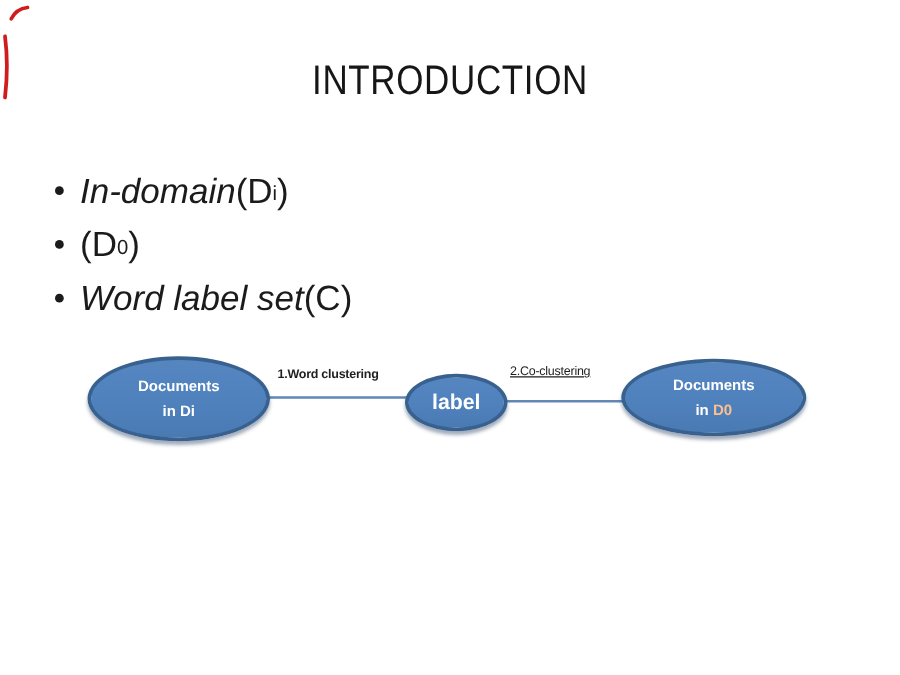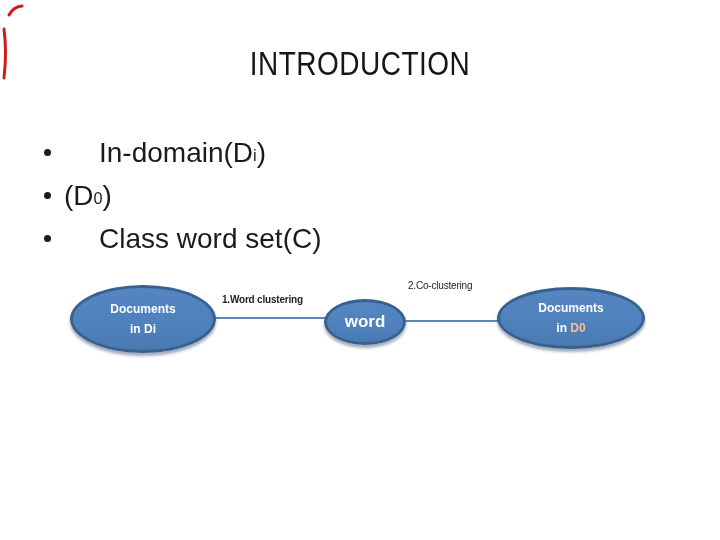--- a/index.html
+++ b/index.html
@@ -17,21 +17,21 @@
   .bullets{
     position:absolute;left:44px;top:131px;margin:0;padding:0;list-style:none;
   }
   .bullets li{
     display:flex;align-items:center;height:43px;color:#1b1b1b;font-size:28px;
   }
   .dot{
     width:7px;height:7px;border-radius:50%;background:#1b1b1b;
     margin-right:13px;flex-shrink:0;
   }
-  .lead{margin-left:35px;}
+  .lead{font-style:italic;}
   .paren{font-style:normal;}
   .bullets sub{font-size:0.58em;line-height:0;position:relative;top:0.18em;}
   
   .node{
     position:absolute;border-radius:50%;
     background:linear-gradient(180deg,#5586c0 0%,#4f81bd 55%,#4a7ab2 100%);
     border:3px solid #38618f;
     box-shadow:0 3px 3px rgba(47,69,102,0.45);
     display:flex;flex-direction:column;align-items:center;justify-content:center;
     color:#ffffff;font-weight:bold;font-size:12px;line-height:20px;text-align:center;
@@ -43,21 +43,21 @@
   .d0{color:#fac090;}
   .connector{
     position:absolute;height:2px;background:#6286b6;
   }
   .connector-1{left:214px;top:317px;width:112px;}
   .connector-2{left:404px;top:320px;width:95px;}
   .edge-label{
     position:absolute;font-size:10px;color:#1f1f1f;letter-spacing:-0.2px;white-space:nowrap;
   }
   .edge-label-1{left:222px;top:294px;font-weight:bold;}
-  .edge-label-2{left:408px;top:280px;}
+  .edge-label-2{left:408px;top:292px;text-decoration:underline;}
   
   .pen-marks{position:absolute;left:0;top:0;}
 </style>
 </head>
 <body>
 
 <div class="slide">
 
   <svg class="pen-marks" width="40" height="90" viewBox="0 0 40 90">
     <path d="M9 15 Q13 7 22 6" fill="none" stroke="#cf1d1d" stroke-width="3" stroke-linecap="round"></path>
@@ -75,40 +75,40 @@
         <span class="paren">)</span>
     </li>
     <li>
       <span class="dot"></span>
         <span class="paren">(D</span>
         <sub>0</sub>
         <span class="paren">)</span>
     </li>
     <li>
       <span class="dot"></span>
-      <span class="lead">Class word set</span>
+      <span class="lead">Word label set</span>
         <span class="paren">(C</span>
         <sub></sub>
         <span class="paren">)</span>
     </li>
   </ul>
 
   <div class="connector connector-1"></div>
   <div class="connector connector-2"></div>
 
   <div class="edge-label edge-label-1">1.Word clustering</div>
   <div class="edge-label edge-label-2">2.Co-clustering</div>
 
   <div class="node node-docs-di">
     <span>Documents</span>
     <span>in Di</span>
   </div>
 
   <div class="node node-word">
-    <span>word</span>
+    <span>label</span>
   </div>
 
   <div class="node node-docs-d0">
     <span>Documents</span>
     <span><span>in </span><span class="d0">D0</span></span>
   </div>
 
 </div>
 
 </body></html>

